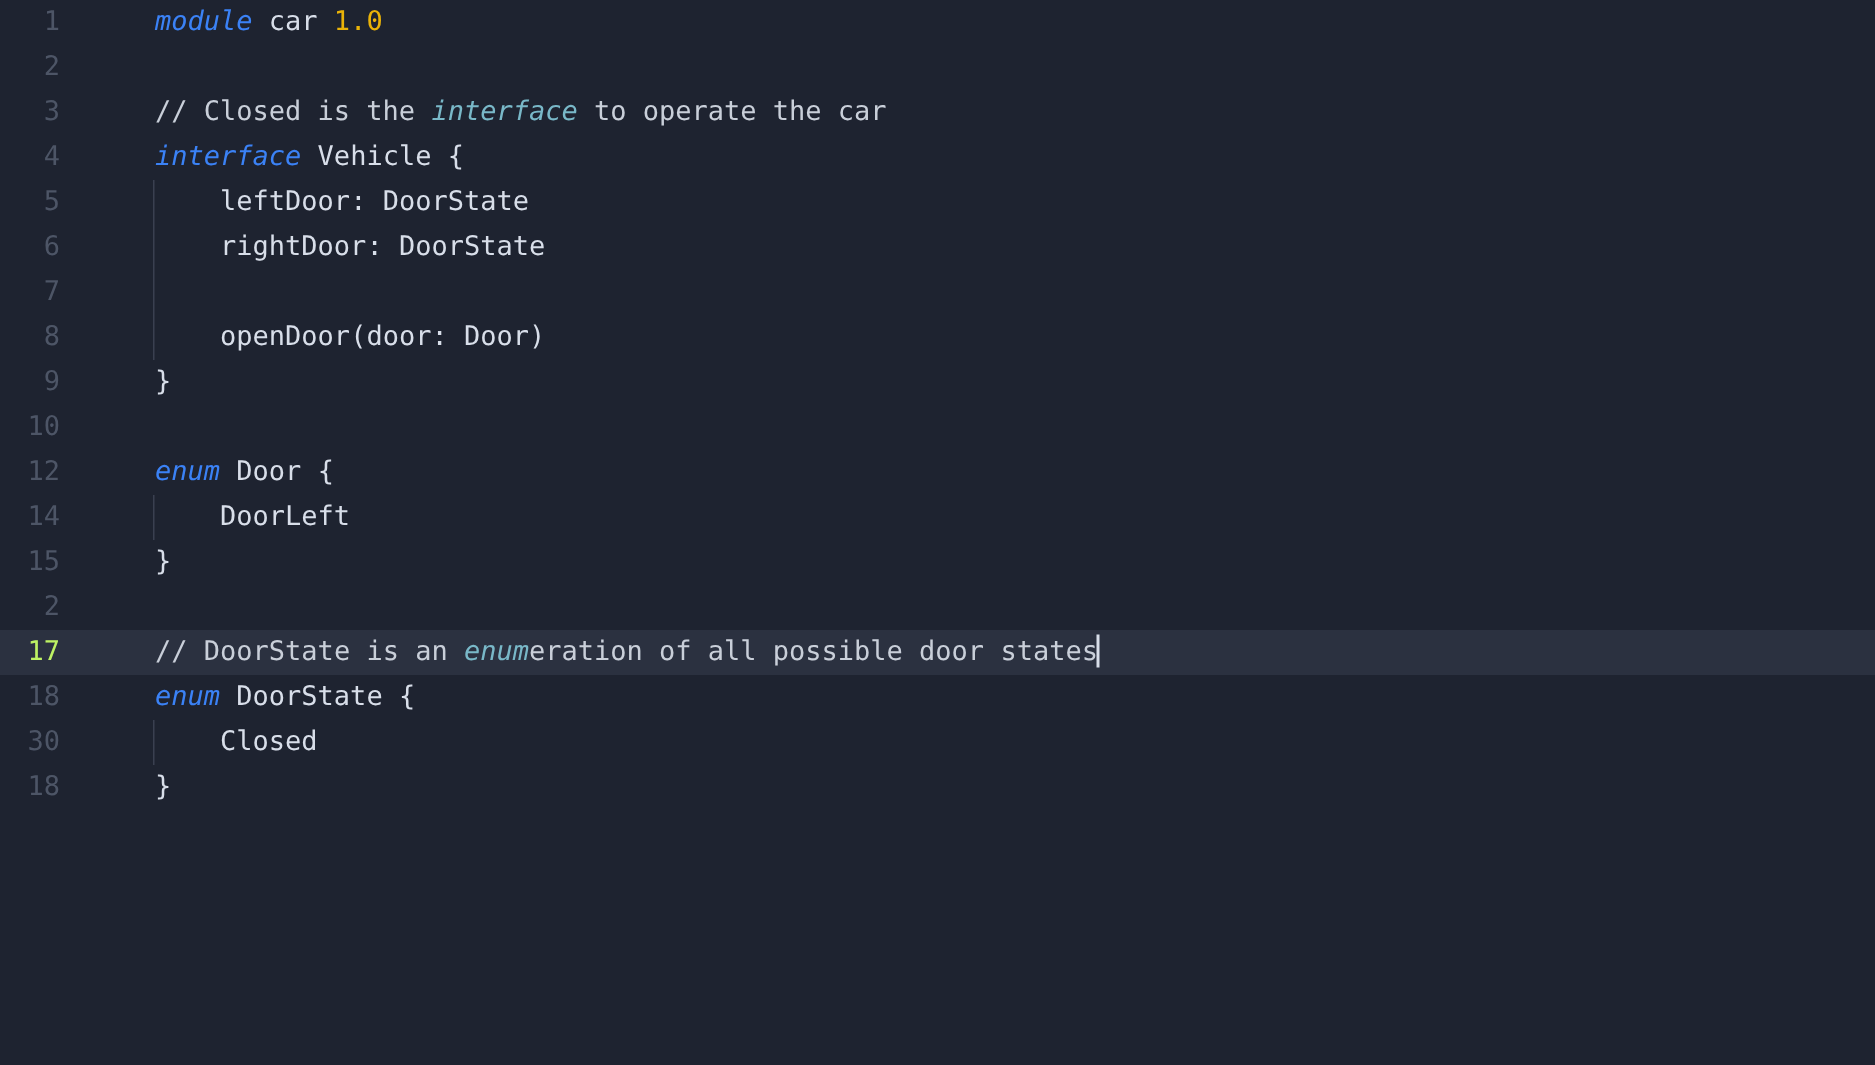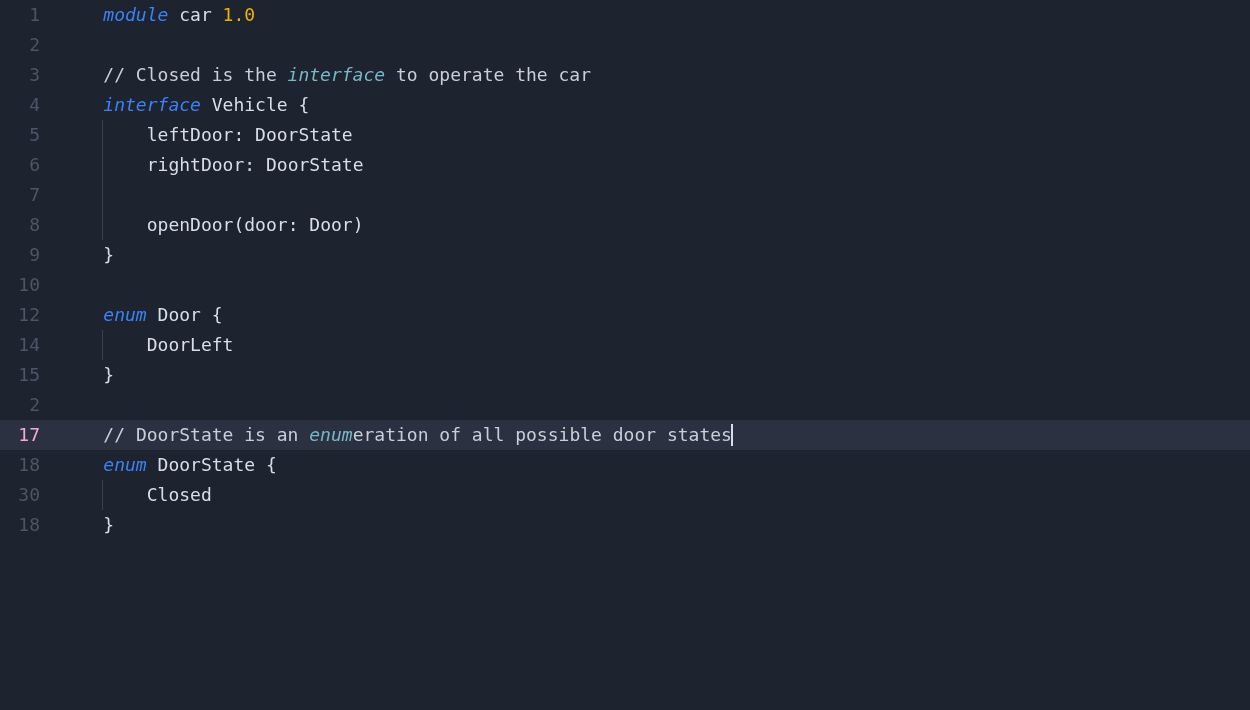--- a/index.html
+++ b/index.html
@@ -24,21 +24,21 @@
     background: #2b3140;
   }
   .gutter {
     width: 60px;
     text-align: right;
     padding-right: 20px;
     color: #4d5566;
     user-select: none;
     flex: none;
   }
-  .line.active .gutter { color: #f9a8d4; }
+  .line.active .gutter { color: #bef264; }
   .code { flex: 1; position: relative; }
   .tok-kw { color: #3b82f6; font-style: italic; }
   .tok-ident { color: #d8dee9; }
   .tok-num { color: #eab308; }
   .tok-punct { color: #d8dee9; }
   .tok-comment { color: #c9cfd9; }
   .tok-comment-kw { color: #79b8c8; font-style: italic; }
   .indent-guide {
     border-left: 1px solid #3a4050;
     display: inline-block;

